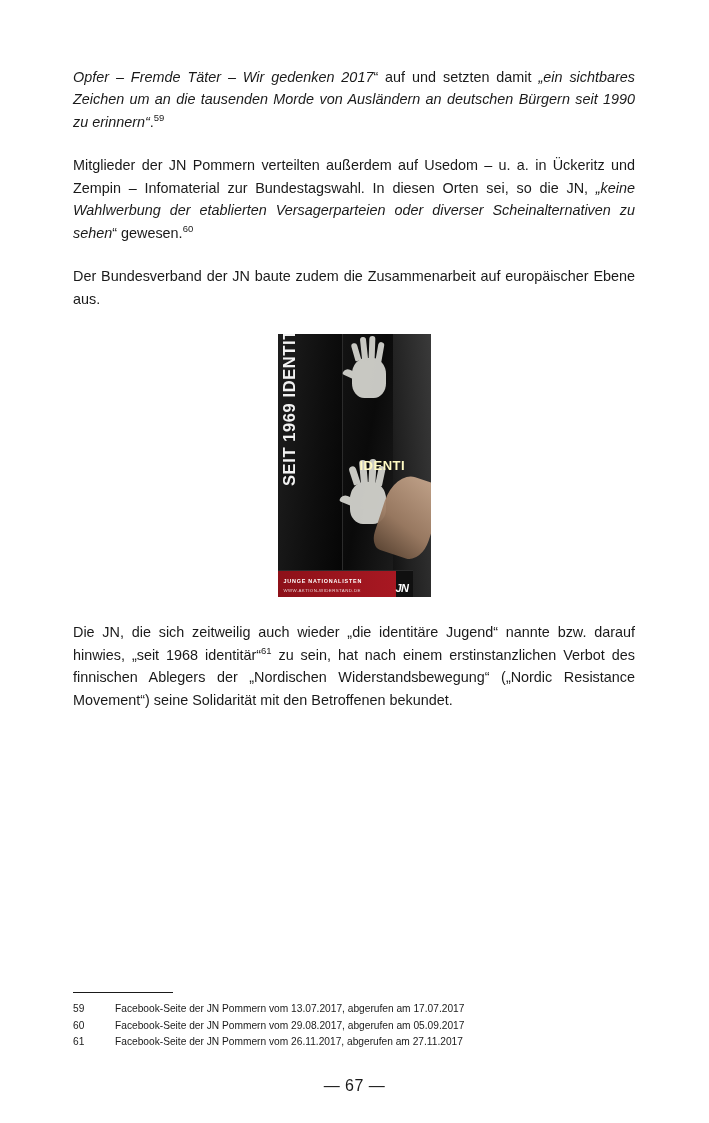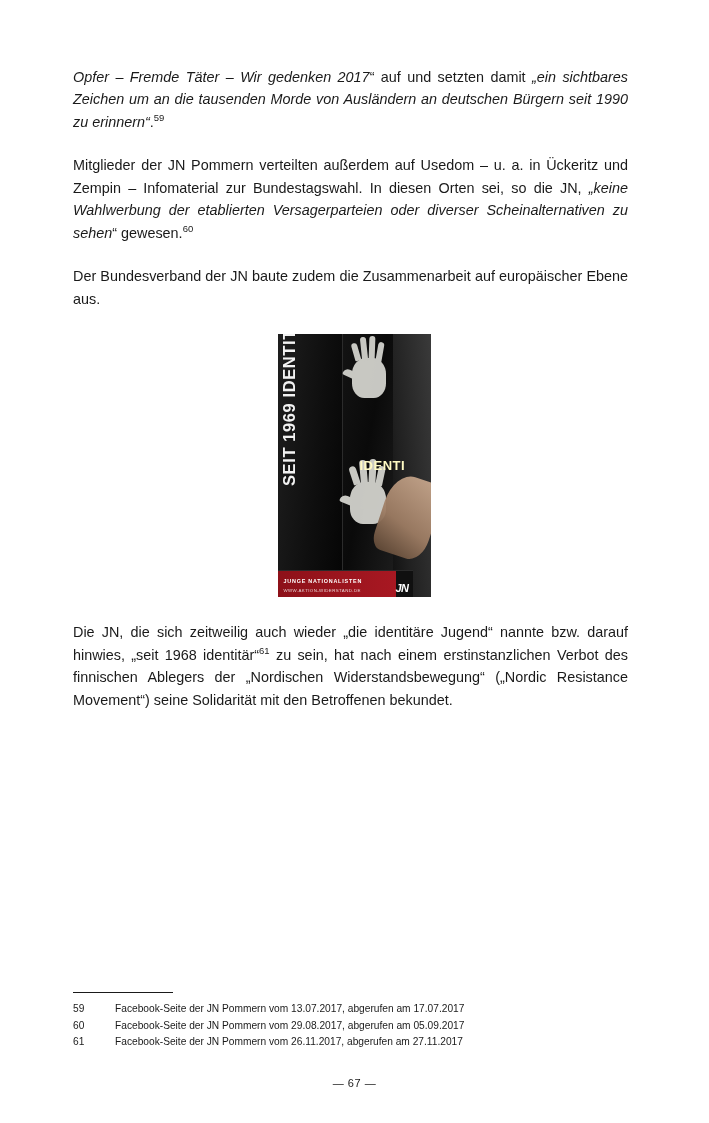--- a/index.html
+++ b/index.html
@@ -22,21 +22,21 @@
     width: 709px;
     height: 1123px;
   }
   .content {
     position: absolute;
     left: 73px;
     top: 66px;
     width: 562px;
   }
   p.para {
-    margin: 0 7px 0 0;
+    margin: 0 0 0 0;
     font-size: 14.4px;
     line-height: 1.56;
     text-align: justify;
     text-justify: inter-word;
     color: #1a1a1a;
     hyphens: manual;
   }
   p.para + p.para {
     margin-top: 21px;
   }
@@ -206,21 +206,21 @@
   .fn-text {
     flex: 1 1 auto;
     margin-left: 20px;
   }
   .pagenum {
     position: absolute;
     left: 0;
     top: 1077px;
     width: 709px;
     text-align: center;
-    font-size: 11px;
+    font-size: 16px;
     color: #1a1a1a;
     letter-spacing: 0.5px;
   }
 </style>
 </head>
 <body>
 
 <div class="page">
 
   <div class="content">

